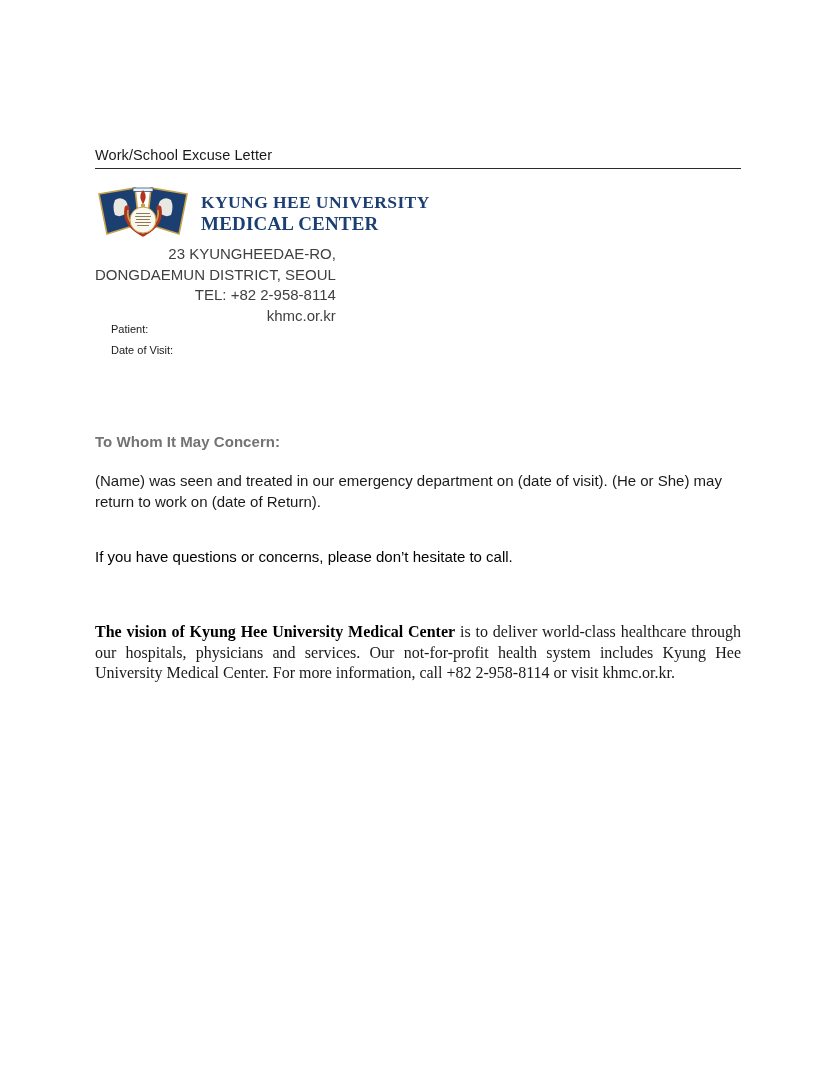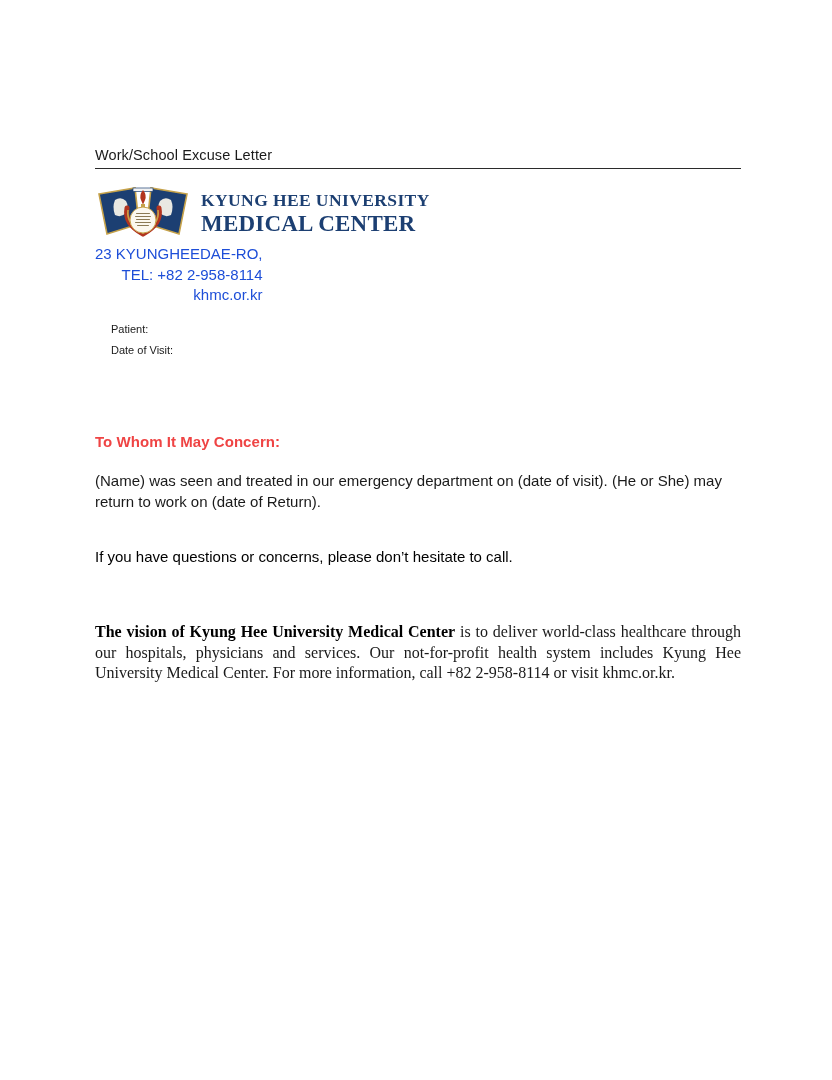--- a/index.html
+++ b/index.html
@@ -78,33 +78,33 @@
     font-weight: bold;
     font-size: 17.5px;
     letter-spacing: 0.4px;
     color: #1c3f72;
     white-space: nowrap;
     display: block;
   }
   .brand-line2 {
     font-family: "Liberation Serif", serif;
     font-weight: bold;
-    font-size: 23px;
+    font-size: 19px;
     letter-spacing: 0.2px;
     color: #1c3f72;
     white-space: nowrap;
     display: block;
     margin-top: 2px;
   }
 
   .address {
     text-align: right;
     font-size: 15px;
     line-height: 20.5px;
-    color: #1d4ed8;
+    color: #404040;
     padding-top: 2px;
   }
   .address div { white-space: nowrap; }
 
   
   .patient-block {
     position: absolute;
     left: 111px;
     top: 319px;
     width: 400px;
@@ -113,21 +113,21 @@
     color: #1a1a1a;
   }
 
   
   .salutation {
     position: absolute;
     left: 95px;
     top: 433px;
     font-size: 15px;
     font-weight: bold;
-    color: #ef4444;
+    color: #737373;
     letter-spacing: 0.05px;
   }
 
   .para-visit {
     position: absolute;
     left: 95px;
     top: 471px;
     width: 646px;
     font-size: 15px;
     line-height: 20.5px;
@@ -201,20 +201,21 @@
         </svg>
       </span>
       <span class="brand-text">
         <span class="brand-line1">KYUNG HEE UNIVERSITY</span>
         <span class="brand-line2">MEDICAL CENTER</span>
       </span>
     </div>
 
     <div class="address">
       <div>23 KYUNGHEEDAE-RO,</div>
+      <div>DONGDAEMUN DISTRICT, SEOUL</div>
       <div>TEL: +82 2-958-8114</div>
       <div>khmc.or.kr</div>
     </div>
 
   </div>
 
   <div class="patient-block">
     <div>Patient:</div>
     <div>Date of Visit:</div>
   </div>

